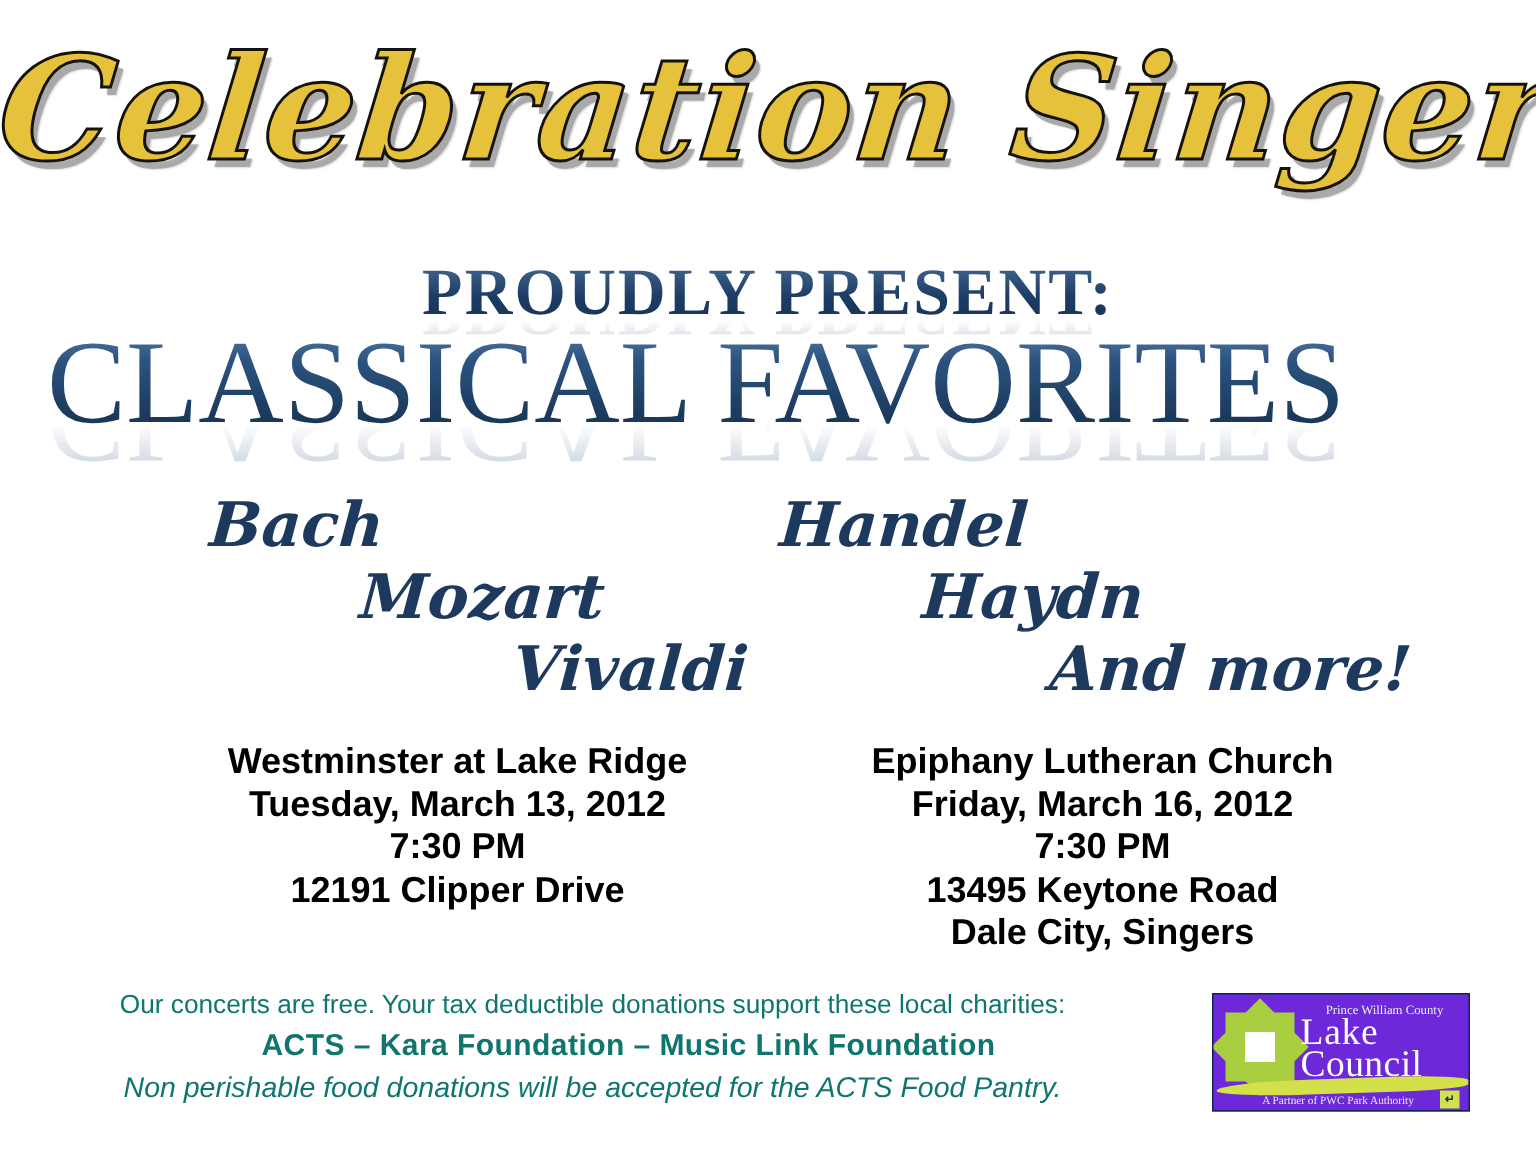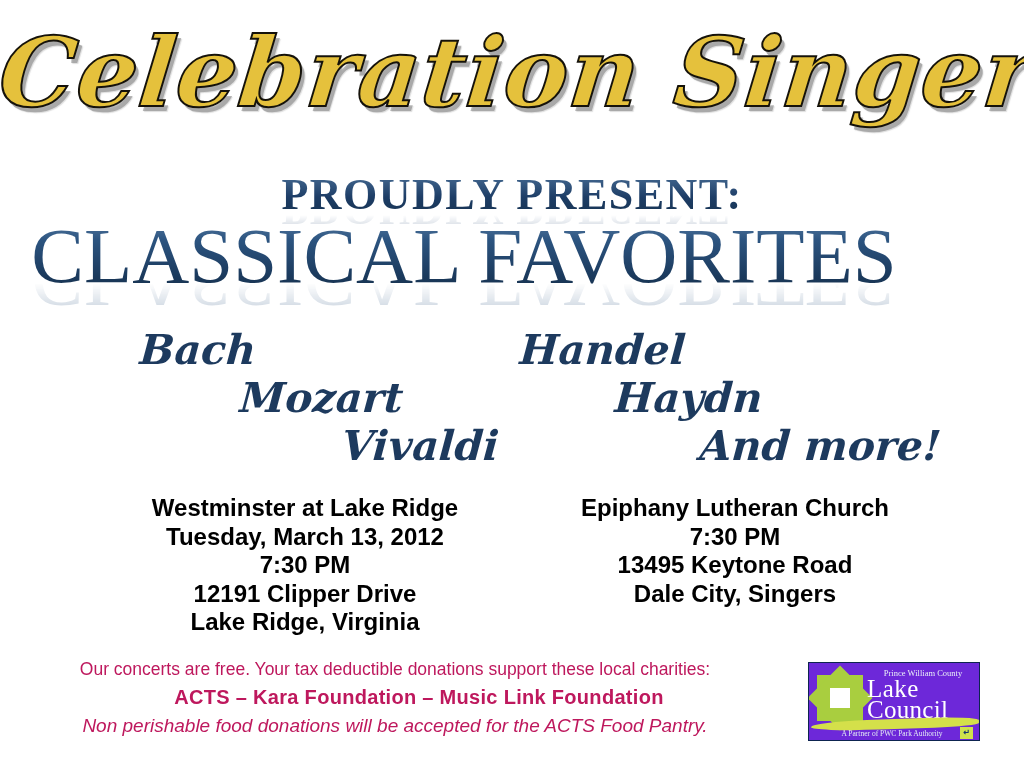--- a/index.html
+++ b/index.html
@@ -182,21 +182,21 @@
   .venue.right { left: 525px; }
   .venue div { white-space: nowrap; }
 
   
   .footer {
     position: absolute;
     top: 657px;
     left: 0;
     width: 790px;
     text-align: center;
-    color: #be185d;
+    color: #0f766e;
     font-family: "Liberation Sans", sans-serif;
   }
   .footer-line-1 {
     font-size: 17.5px;
     line-height: 25px;
     font-weight: normal;
   }
   .footer-line-2 {
     font-size: 20px;
     line-height: 31px;
@@ -352,24 +352,24 @@
       <span class="composer s2">And more!</span>
     </div>
   </div>
 
   <div class="venues">
     <div class="venue left">
       <div>Westminster at Lake Ridge</div>
       <div>Tuesday, March 13, 2012</div>
       <div>7:30 PM</div>
       <div>12191 Clipper Drive</div>
-      <div>Lake Ridge, Virginia</div>
     </div>
     <div class="venue right">
       <div>Epiphany Lutheran Church</div>
+      <div>Friday, March 16, 2012</div>
       <div>7:30 PM</div>
       <div>13495 Keytone Road</div>
       <div>Dale City, Singers</div>
     </div>
   </div>
 
   <div class="footer">
     <div class="footer-line-1">Our concerts are free.  Your tax deductible donations support these local charities:</div>
     <div class="footer-line-2">ACTS  –  Kara Foundation  –  Music Link Foundation</div>
     <div class="footer-line-3">Non perishable food donations will be accepted for the ACTS Food Pantry.</div>

